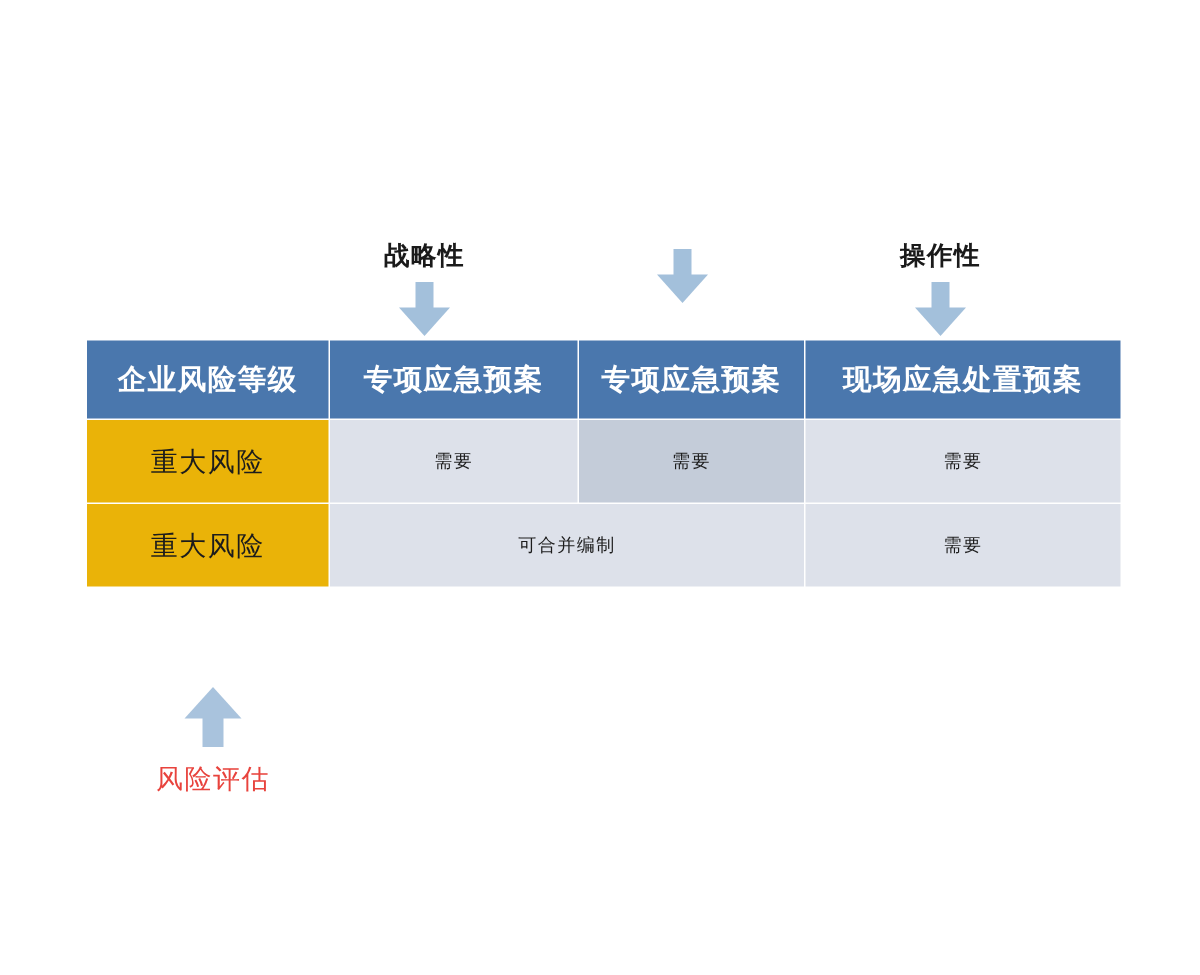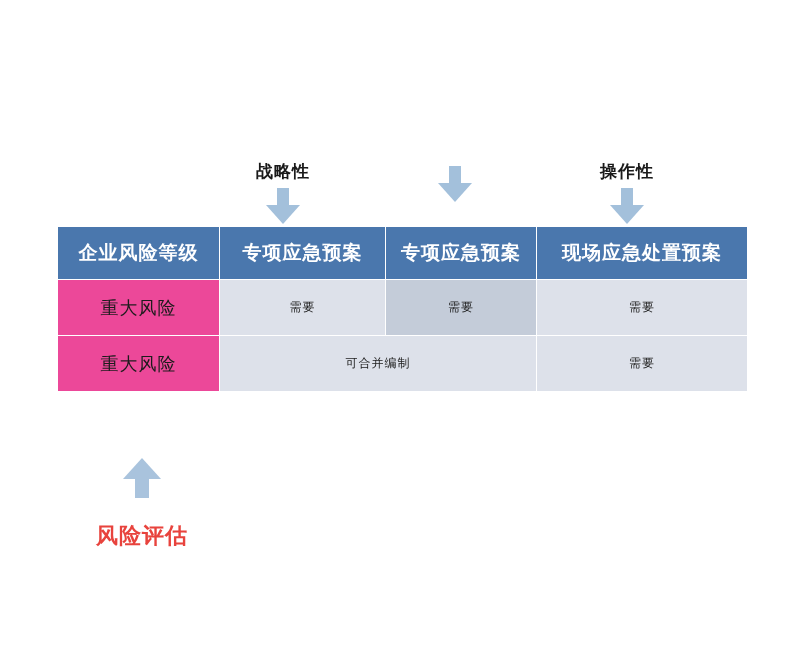--- a/index.html
+++ b/index.html
@@ -84,21 +84,21 @@
   }
   .matrix .hdr {
     background: #4a77ad;
     color: #ffffff;
     height: 52px;
     font-size: 19px;
     font-weight: 600;
     letter-spacing: 1px;
   }
   .matrix .rowhead {
-    background: #ec4899;
+    background: #eab308;
     height: 55px;
     font-size: 18px;
     letter-spacing: 1px;
   }
   .matrix .cell {
     background: #dde1ea;
     height: 55px;
     font-size: 12px;
     letter-spacing: 1px;
   }
@@ -136,27 +136,27 @@
   }
   .arrow-up .shaft {
     position: absolute;
     left: 12px;
     top: 20px;
     width: 14px;
     height: 20px;
     background: #a9c3dd;
   }
   .annot-bottom-label {
-    margin-top: 23px;
-    font-size: 22px;
+    margin-top: 9px;
+    font-size: 18px;
     color: #e8433d;
     letter-spacing: 1px;
     white-space: nowrap;
     font-family: "DejaVu Serif", "Liberation Serif", serif;
-    font-weight: 700;
+    font-weight: 400;
   }
 </style>
 </head>
 <body>
 
 <div class="annot-top">
   <div class="annot-item" id="annot-0" style="left: 283px;">
     <div class="annot-label">战略性</div>
     <div class="arrow-down">
       <div class="shaft"></div>

